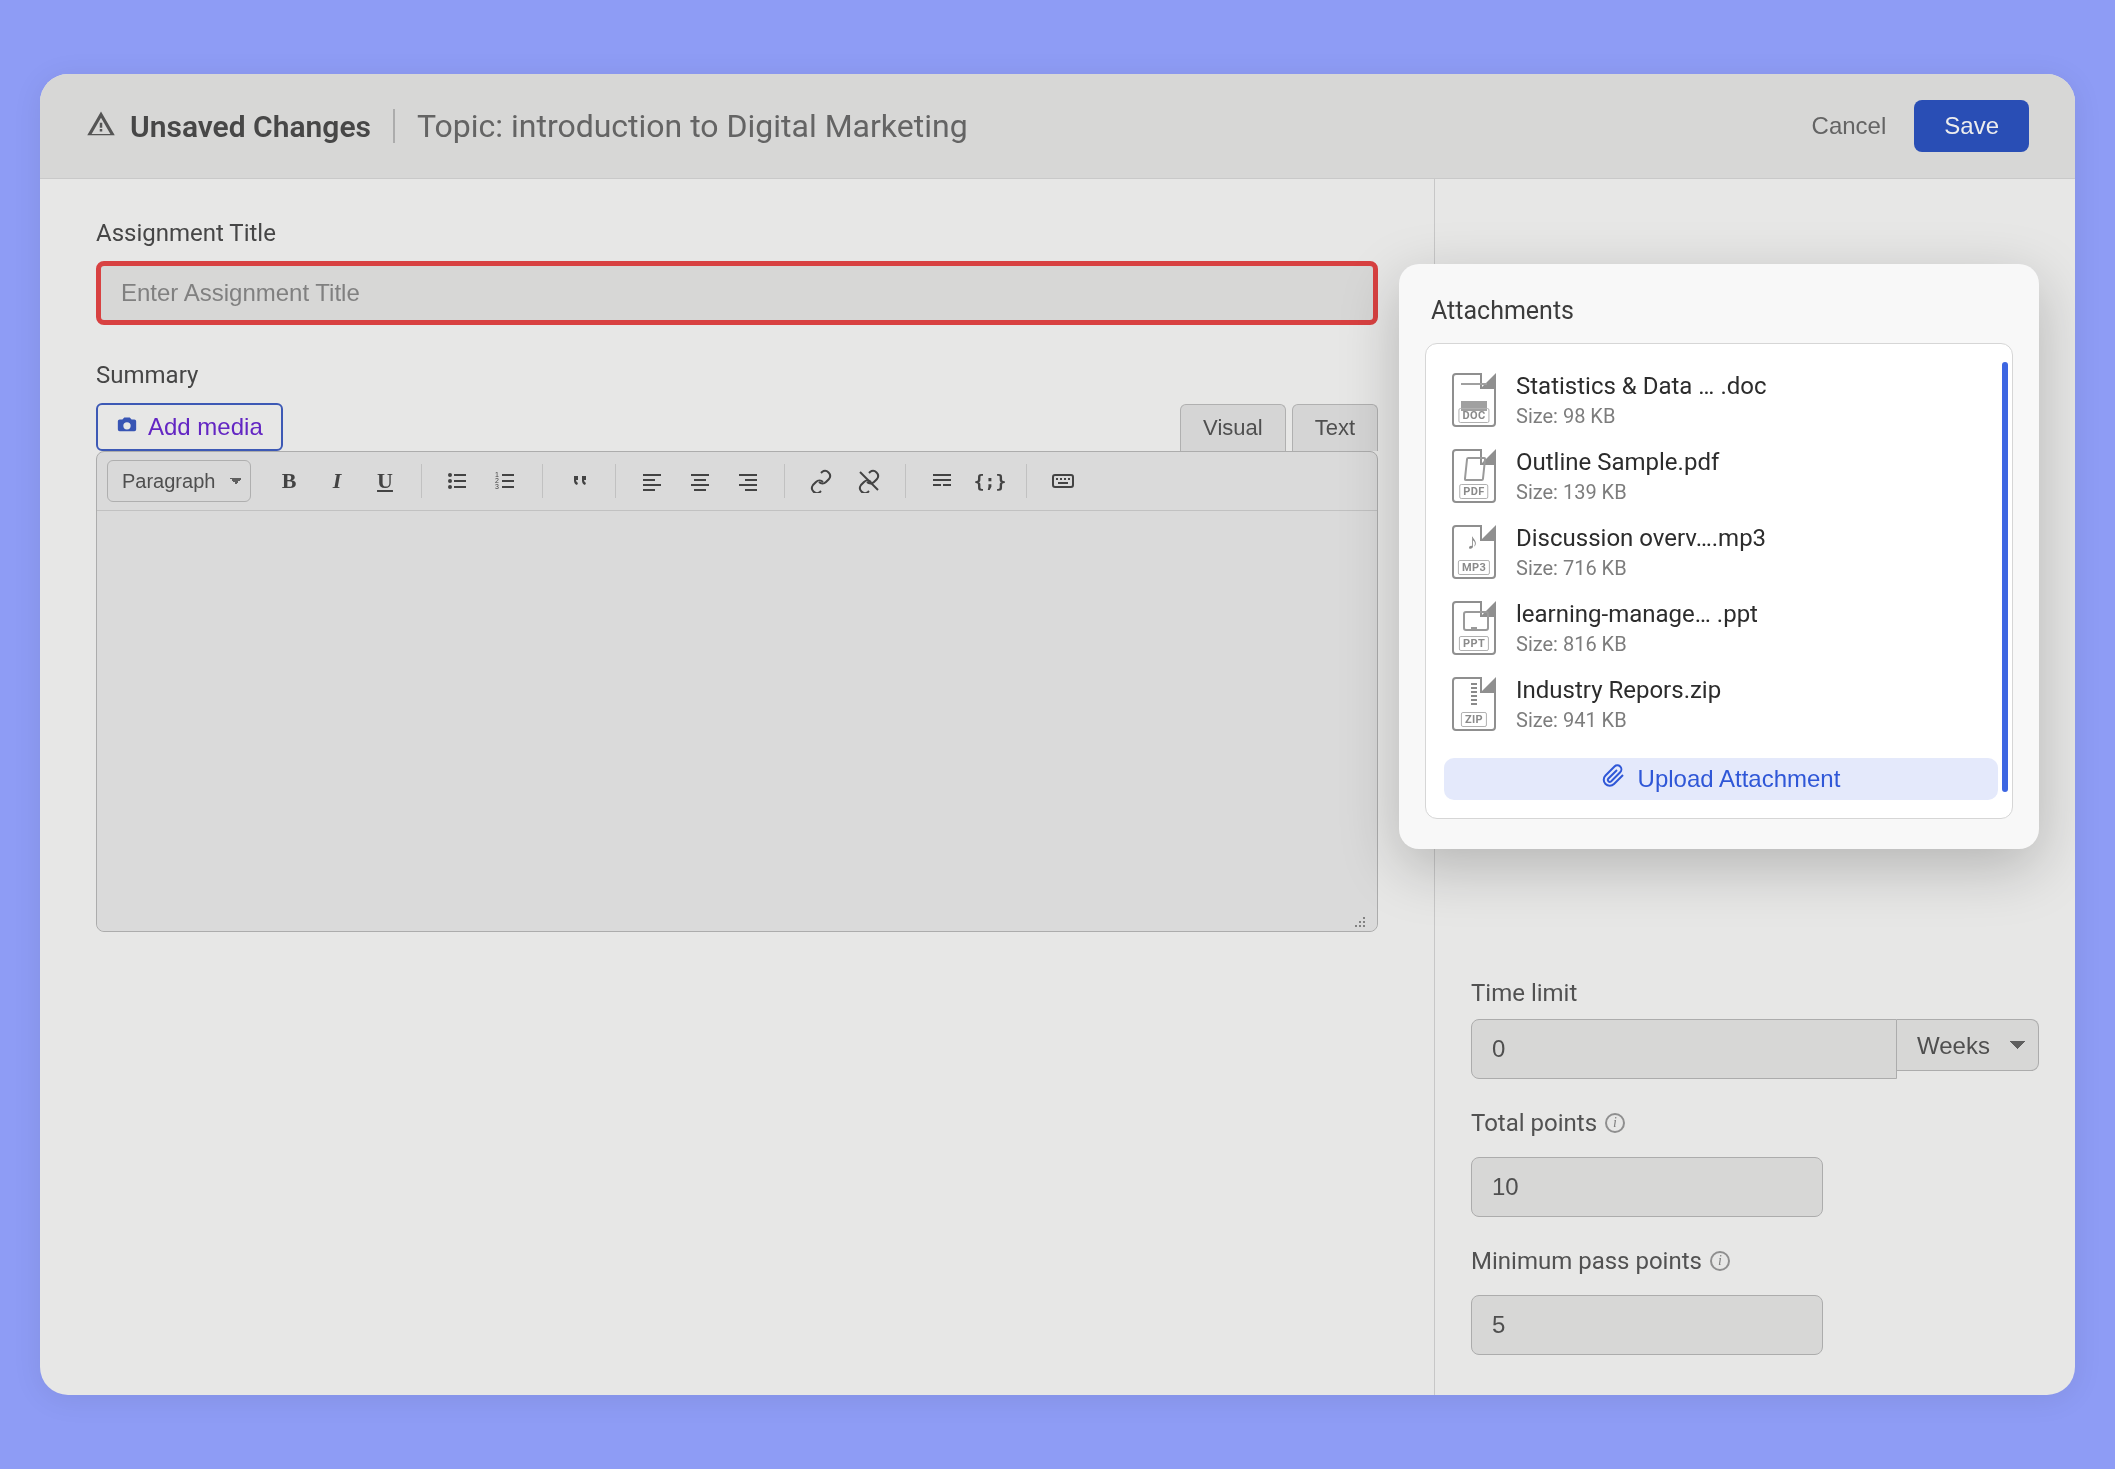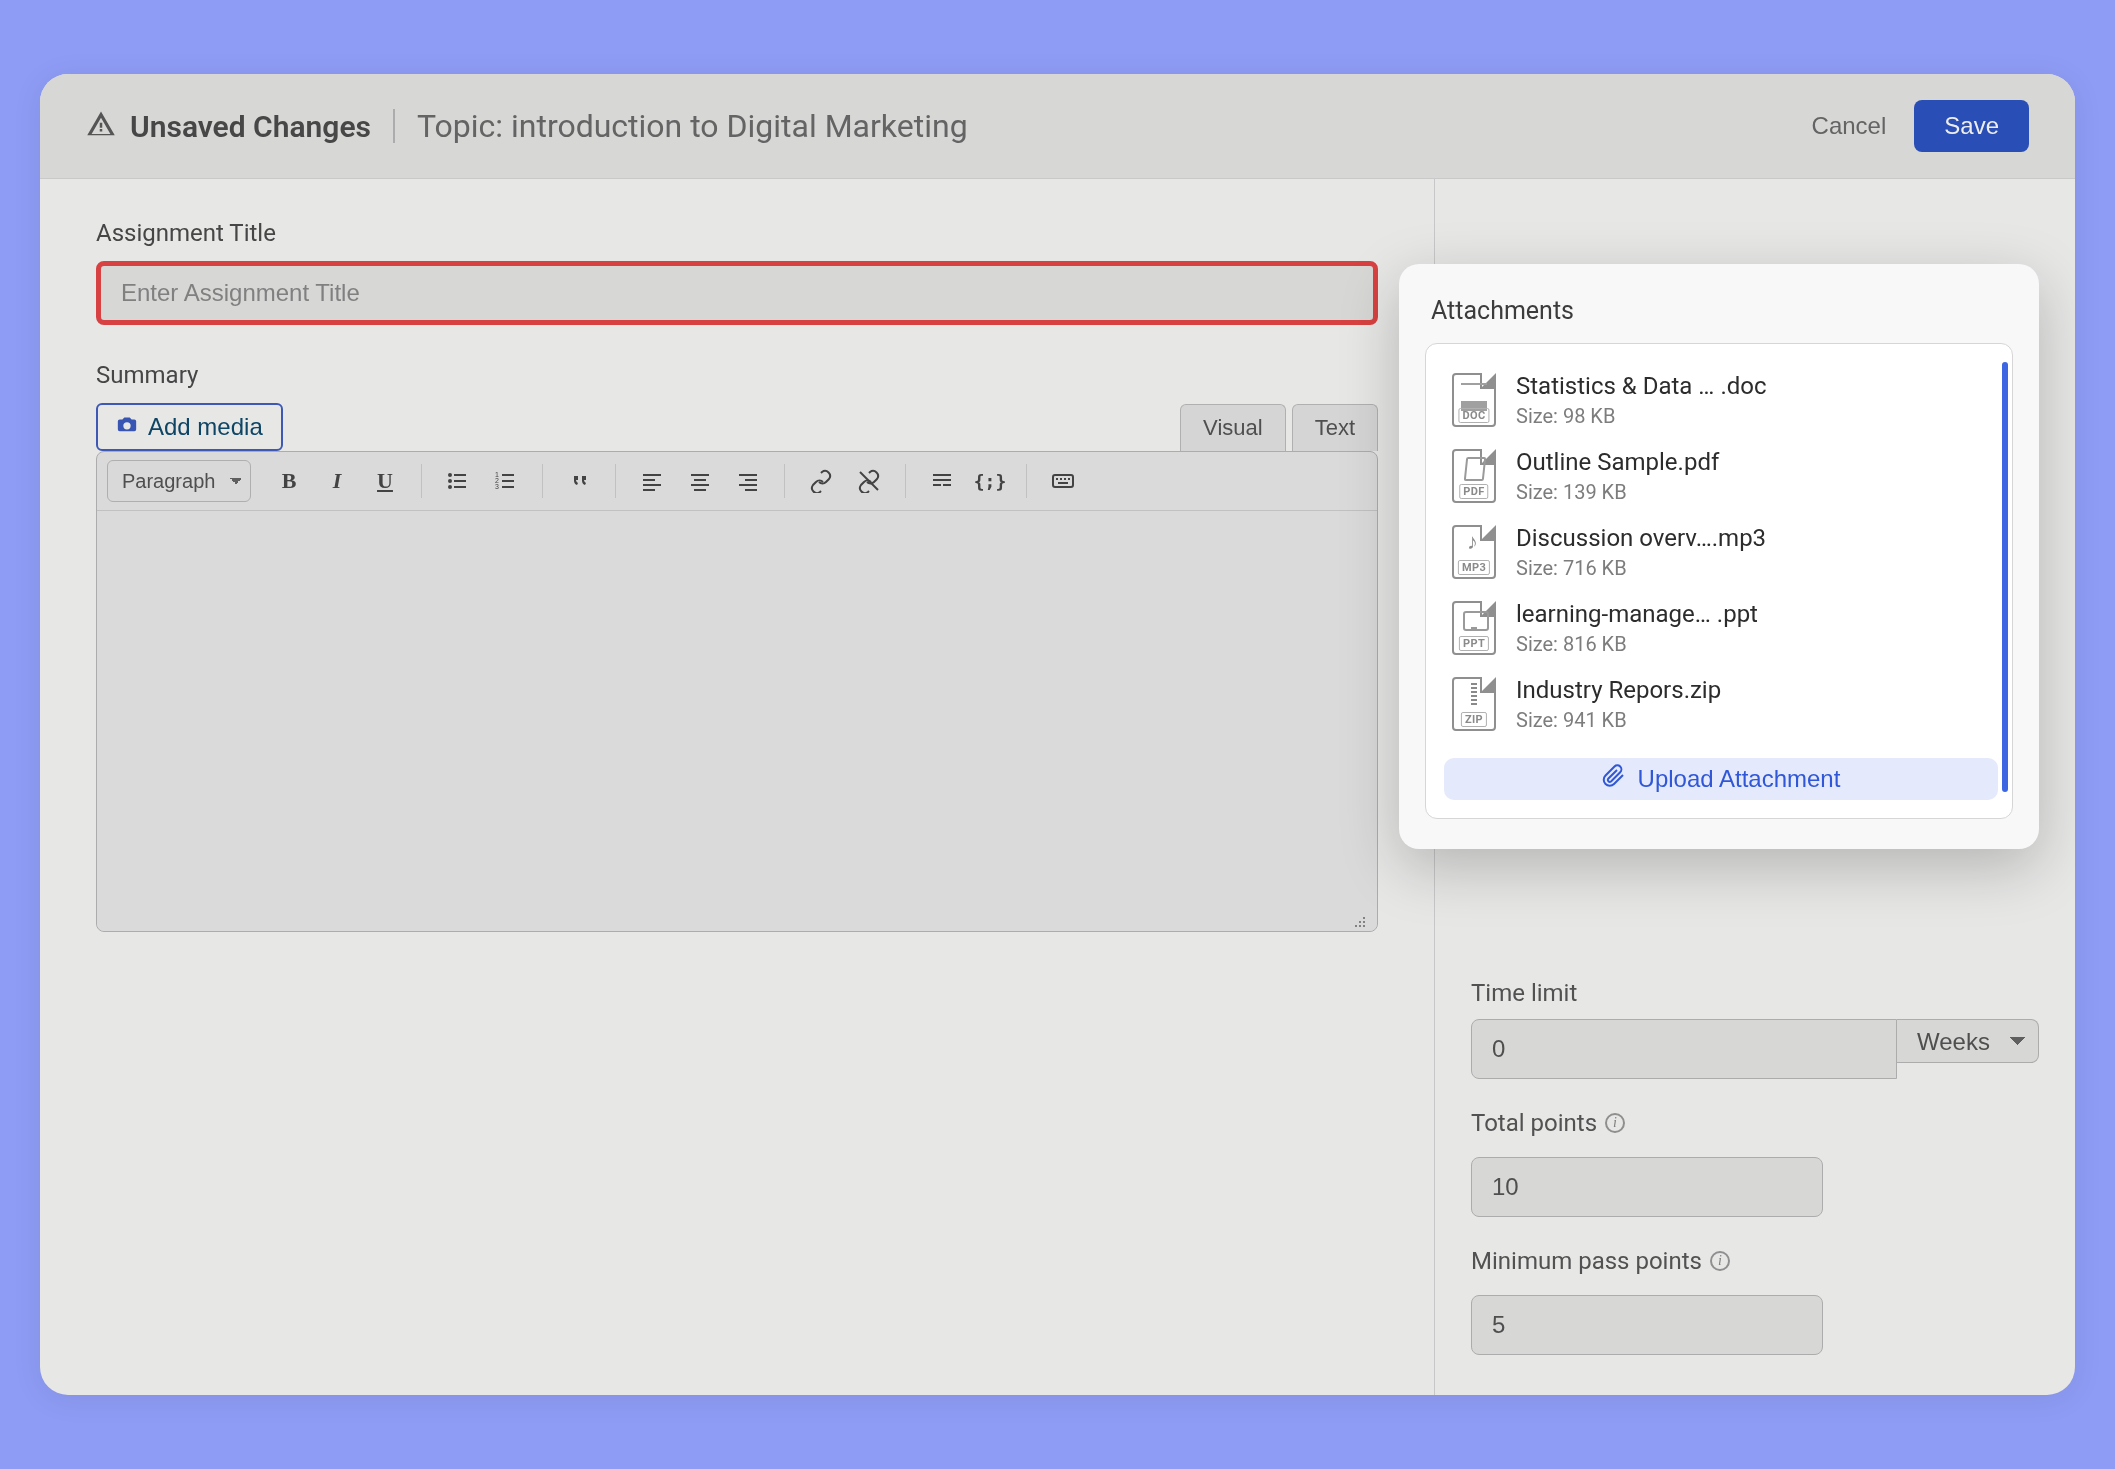--- a/index.html
+++ b/index.html
@@ -61,21 +61,21 @@
     width:100%;height:64px;border:5px solid #ef4444;border-radius:8px;
     background:#e7e7e6;font-size:24px;color:#555;padding:0 20px;
   }
   .text-input::placeholder{color:#8a8a8a;}
   .gap{height:36px;}
   
   .editor-toprow{display:flex;align-items:flex-end;gap:10px;}
   .addmedia{
     display:flex;align-items:center;gap:10px;
     border:2px solid #4060c8;border-radius:6px;
-    padding:8px 18px;color:#0c4a6e;font-size:24px;background:transparent;cursor:pointer;
+    padding:8px 18px;color:#6d28d9;font-size:24px;background:transparent;cursor:pointer;
   }
   .addmedia svg{width:22px;height:22px;fill:#3a5bc7;}
   .tabs{margin-left:auto;display:flex;}
   .tab{
     padding:10px 22px;border:1px solid #bdbdbd;border-bottom:none;
     background:#e5e5e5;font-size:22px;color:#555;cursor:pointer;
     border-radius:6px 6px 0 0;
   }
   .tab + .tab{margin-left:6px;}
   .editor-box{
@@ -109,21 +109,21 @@
   .resize-handle svg{width:18px;height:18px;fill:#8c8c8c;}
   
   .side-block-label{font-size:24px;color:#585858;margin-bottom:12px;display:flex;align-items:center;gap:8px;}
   .info-icon{width:20px;height:20px;border:2px solid #9a9a9a;border-radius:50%;display:inline-flex;align-items:center;justify-content:center;font-size:14px;font-family:Georgia,serif;font-style:italic;color:#8a8a8a;}
   .inline-row{display:flex;gap:0;}
   .num-input{
     flex:1;height:60px;border:1px solid #b9b9b9;border-radius:8px 0 0 8px;background:#e7e7e6;
     font-size:24px;color:#555;padding:0 20px;
   }
   .unit-select{
-    height:44px;border:1px solid #b9b9b9;border-left:none;border-radius:0 8px 8px 0;background:#e7e7e6;
+    height:52px;border:1px solid #b9b9b9;border-left:none;border-radius:0 8px 8px 0;background:#e7e7e6;
     font-size:24px;color:#555;padding:0 48px 0 20px;appearance:none;cursor:pointer;
     background-image: linear-gradient(45deg, transparent 50%, #666 50%), linear-gradient(135deg,#666 50%, transparent 50%);
     background-position: right 20px center, right 12px center;
     background-size:8px 8px,8px 8px;background-repeat:no-repeat;
   }
   .num-input.solo{border-radius:8px;margin-top:8px;}
   .vspace{height:30px;}
 
   
   .att-panel{

